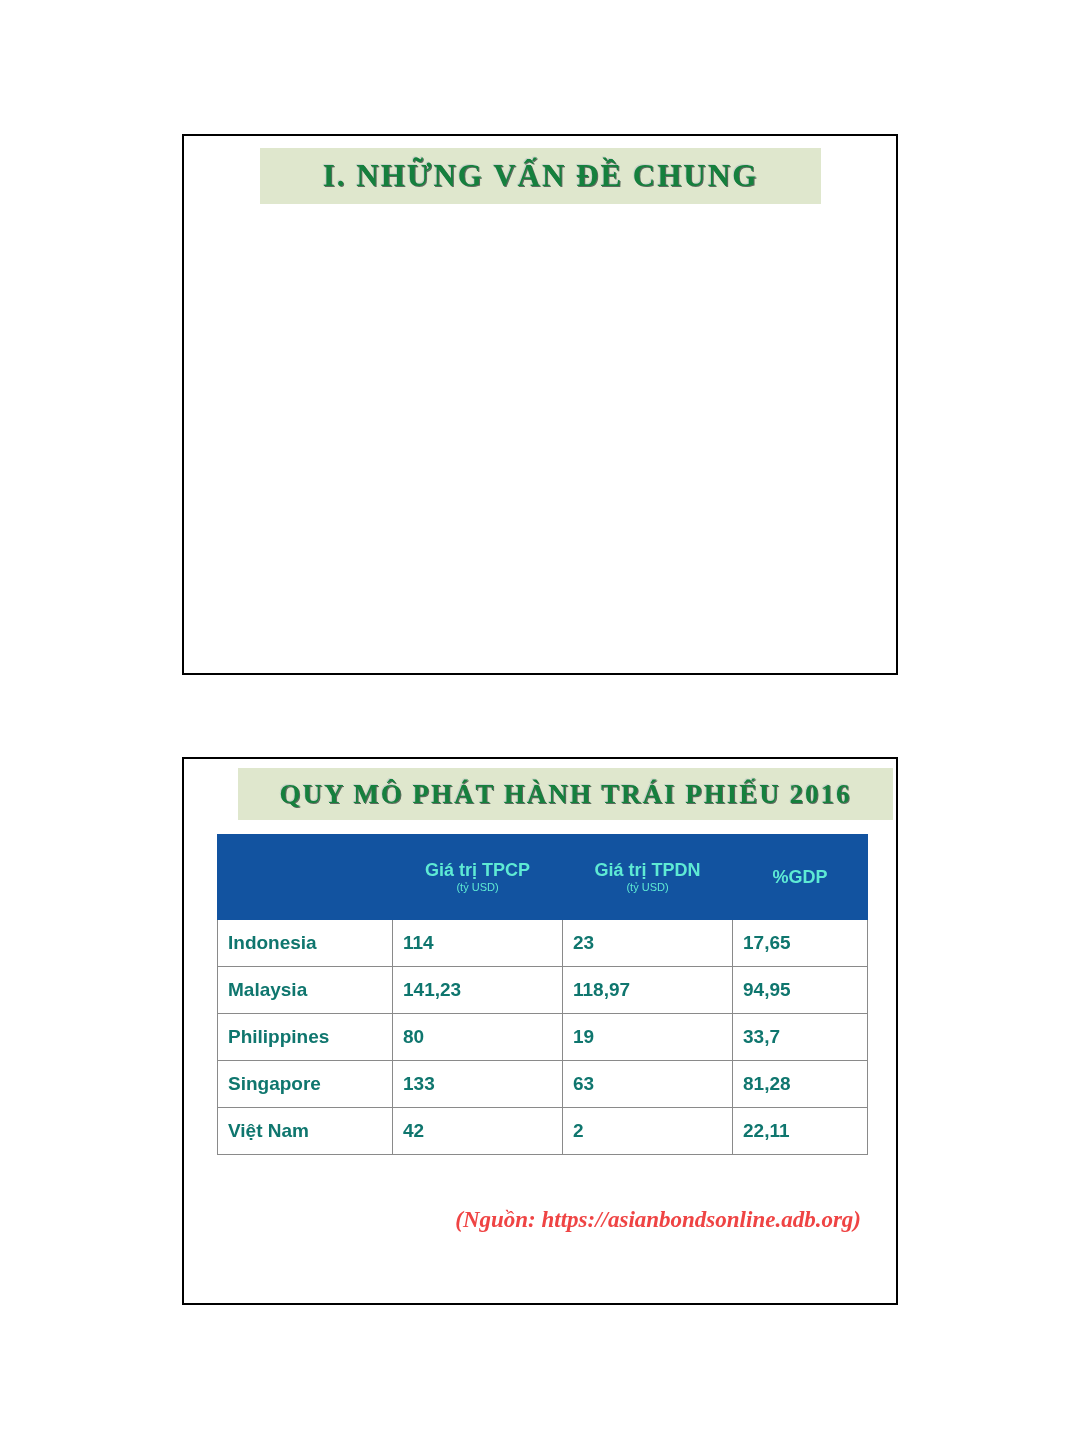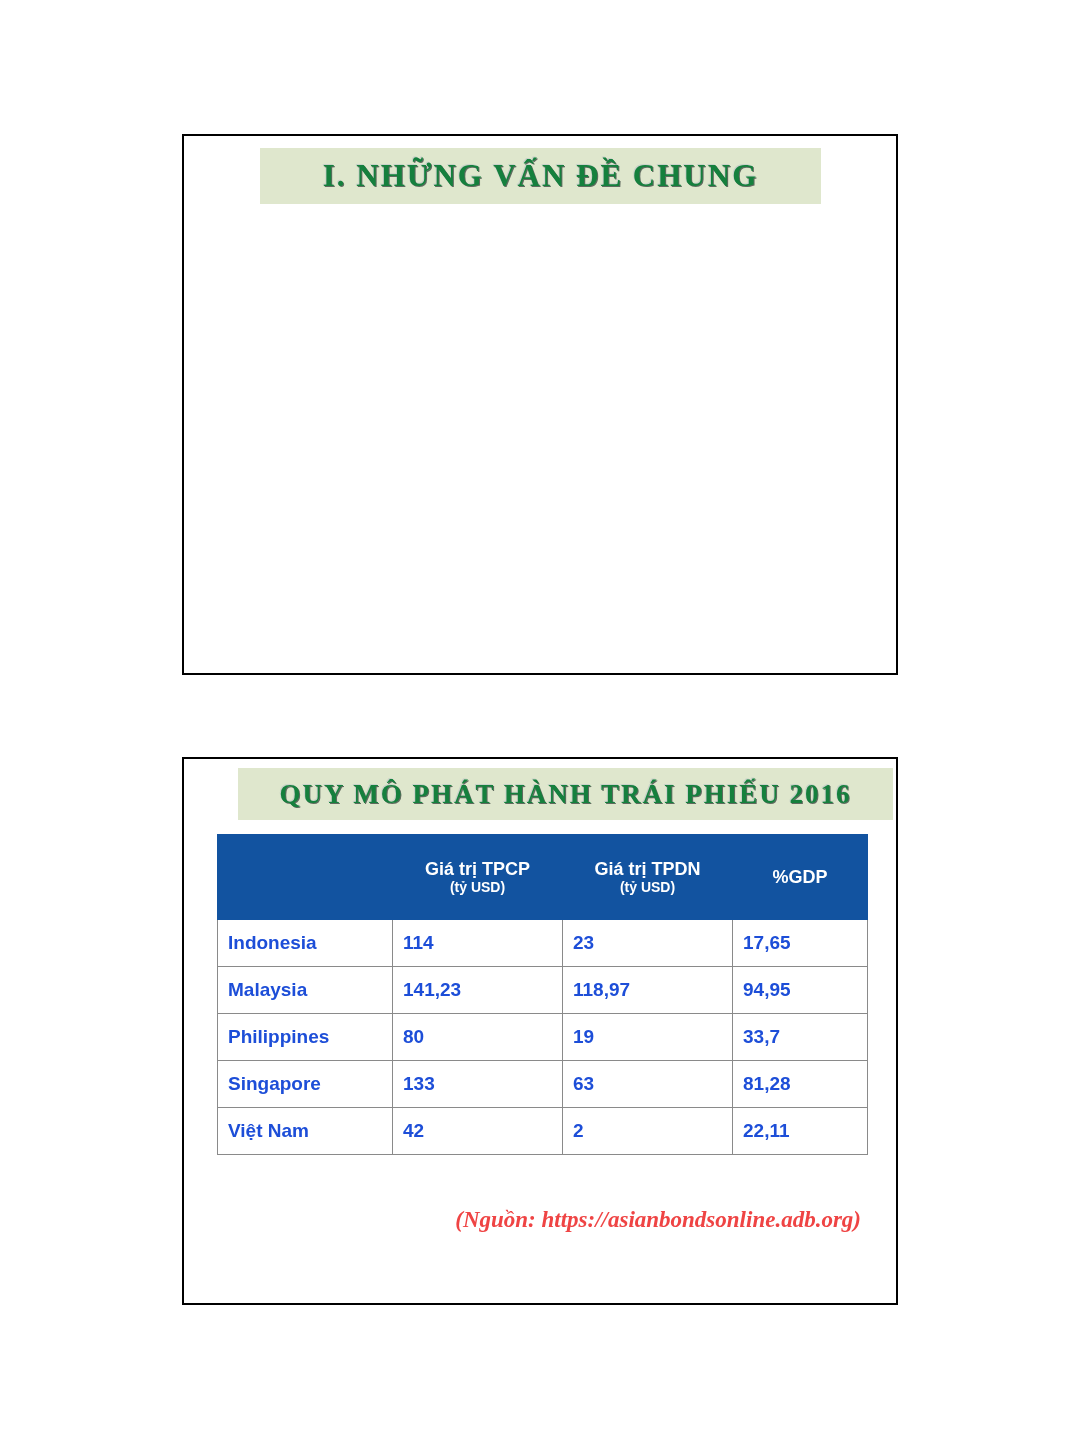--- a/index.html
+++ b/index.html
@@ -90,41 +90,41 @@
     table-layout: fixed;
   }
   table.bond th,
   table.bond td {
     border: 1px solid #8a8a8a;
     padding: 0;
     vertical-align: middle;
   }
   table.bond thead th {
     background: #1253a0;
-    color: #ffffff;
+    color: #5eead4;
     font-weight: bold;
     height: 84px;
     font-size: 18px;
     line-height: 1.15;
     border: 1px solid #1253a0;
     text-align: center;
   }
   table.bond thead th.corner {
     background: #1253a0;
   }
   table.bond thead th .sub {
     display: block;
-    font-size: 14px;
-    font-weight: bold;
+    font-size: 11px;
+    font-weight: normal;
   }
   table.bond tbody td {
     height: 46px;
     font-size: 19px;
     font-weight: bold;
-    color: #1d4ed8;
+    color: #0f766e;
     padding-left: 10px;
   }
   table.bond tbody td.country {
     font-size: 19px;
   }
   col.c0 { width: 175px; }
   col.c1 { width: 170px; }
   col.c2 { width: 170px; }
   col.c3 { width: 135px; }
 

